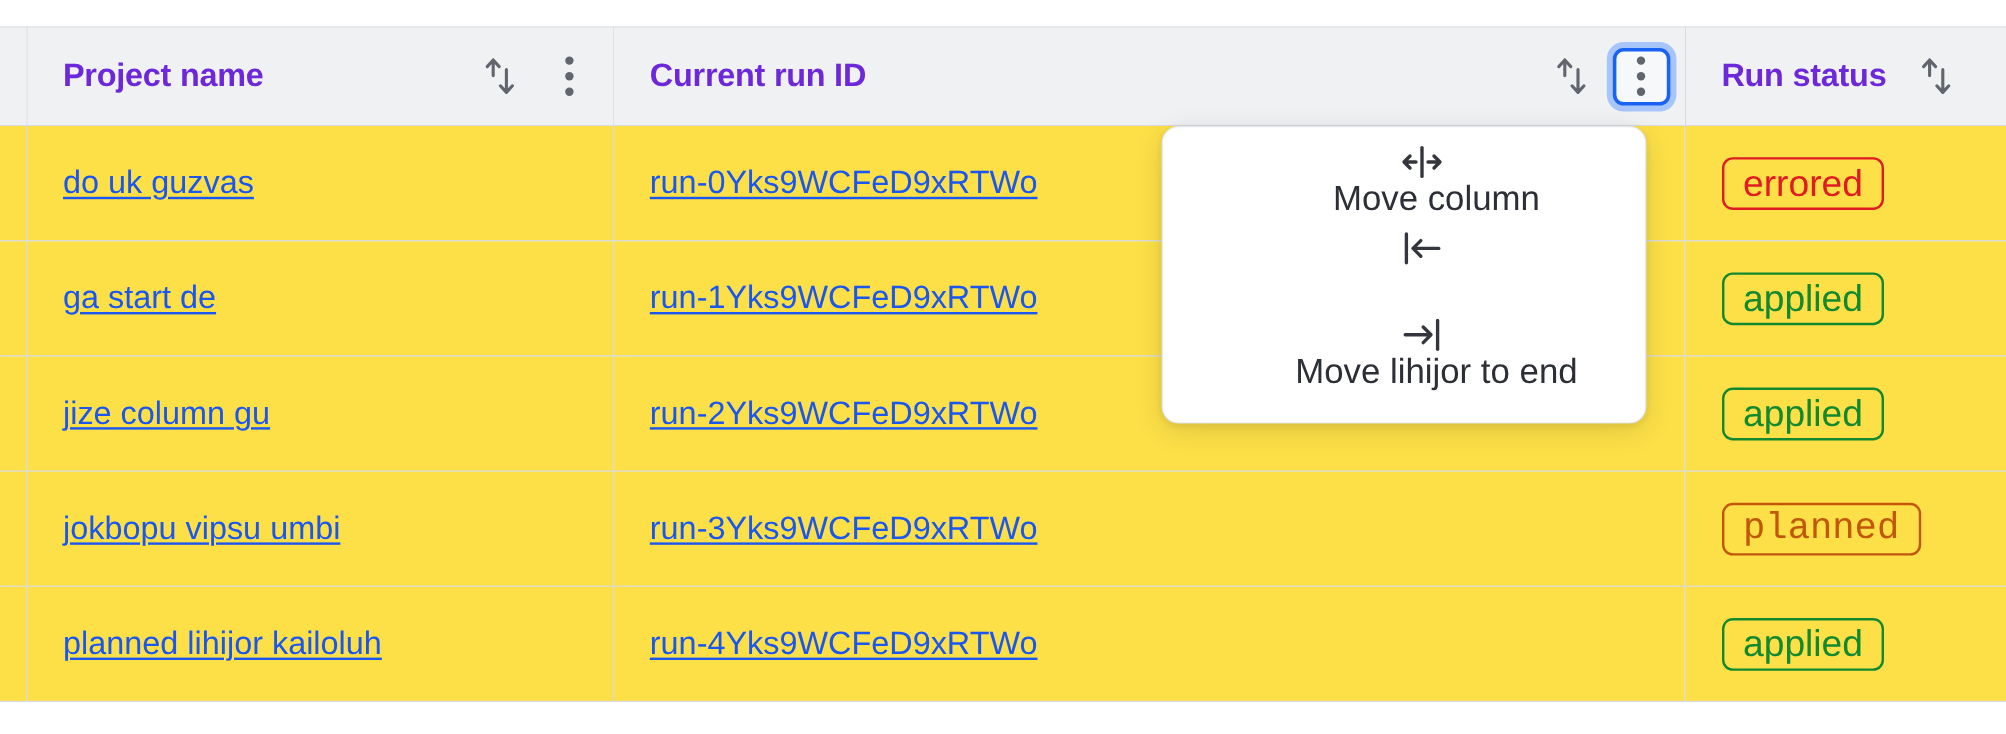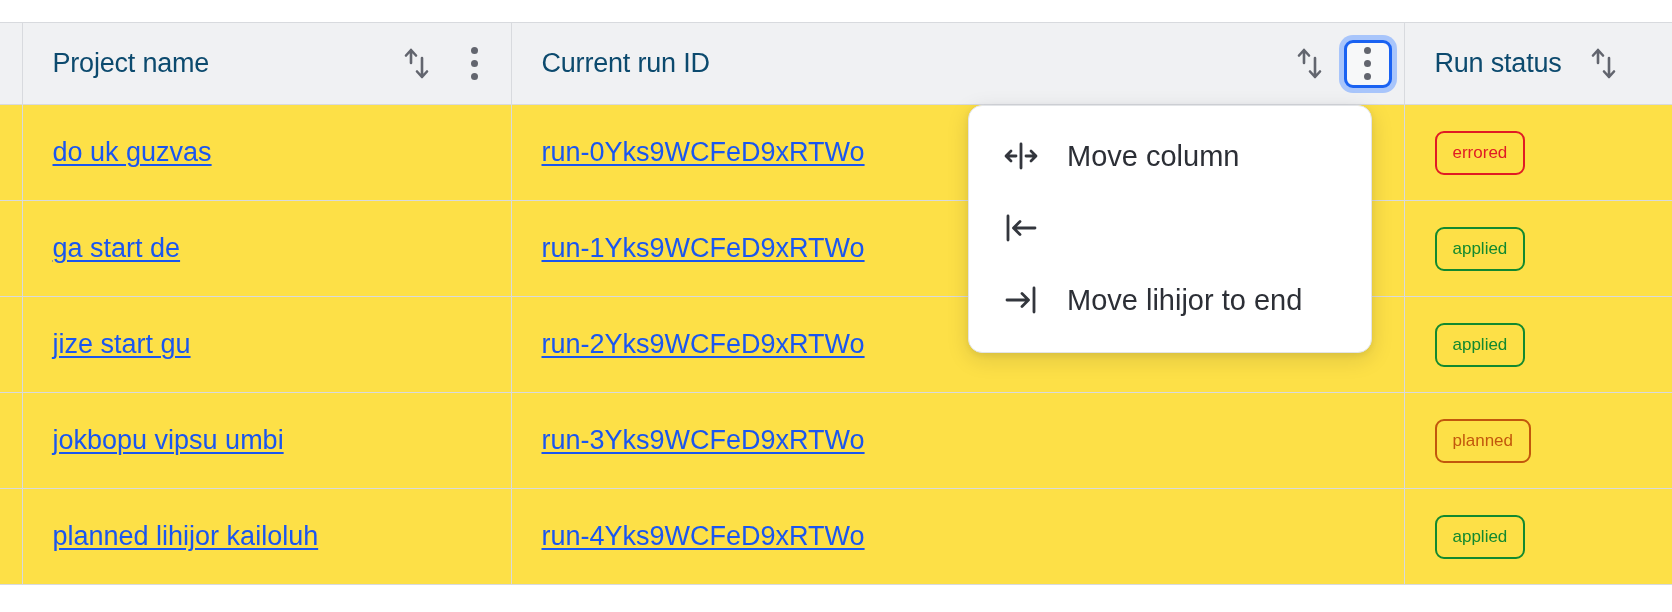--- a/index.html
+++ b/index.html
@@ -58,22 +58,22 @@
 
   .th-inner {
     display: flex;
     align-items: center;
     height: 81px;
     padding-left: 30px;
     padding-right: 12px;
   }
   .th-label {
     font-size: 27px;
-    font-weight: normal;
-    color: #0c4a6e;
+    font-weight: bold;
+    color: #6d28d9;
     letter-spacing: -0.2px;
     white-space: nowrap;
   }
   .th-spacer { flex: 1 1 auto; }
 
   .sort-btn {
     width: 40px;
     height: 42px;
     display: inline-flex;
     align-items: center;
@@ -146,27 +146,27 @@
   }
 
   .badge {
     display: inline-flex;
     align-items: center;
     justify-content: center;
     height: 44px;
     padding: 0 16px;
     border-radius: 9px;
     border: 2px solid currentColor;
-    font-size: 17px;
+    font-size: 31px;
     box-sizing: border-box;
     white-space: nowrap;
   }
   .badge.errored  { color: #e01b24; }
   .badge.applied  { color: #12892f; text-align: center; }
-  .badge.planned  { color: #c2570c; }
+  .badge.planned  { color: #c2570c; font-family: Liberation Mono, monospace; }
 
   
   .menu {
     position: absolute;
     left: 968px;
     top: 105px;
     width: 404px;
     background: #ffffff;
     border: 1px solid #e3e5e8;
     border-radius: 14px;
@@ -174,20 +174,21 @@
     padding: 14px 0 16px 0;
     box-sizing: border-box;
     z-index: 40;
   }
   .menu-item {
     display: flex;
     align-items: center;
     height: 72px;
     padding-left: 30px;
     cursor: pointer;
+    flex-direction: column;
   }
   .menu-icon {
     width: 44px;
     flex: 0 0 auto;
     display: flex;
     align-items: center;
     justify-content: center;
     color: #33363d;
   }
   .menu-label {
@@ -307,21 +308,21 @@
           <div class="cell-inner">
             <span class="badge applied">applied</span>
           </div>
         </td>
       </tr>
 
       <tr>
         <td class="stub"></td>
         <td>
           <div class="cell-inner">
-            <a class="link">jize start gu</a>
+            <a class="link">jize column gu</a>
           </div>
         </td>
         <td>
           <div class="cell-inner">
             <a class="link">run-2Yks9WCFeD9xRTWo</a>
           </div>
         </td>
         <td>
           <div class="cell-inner">
             <span class="badge applied">applied</span>

